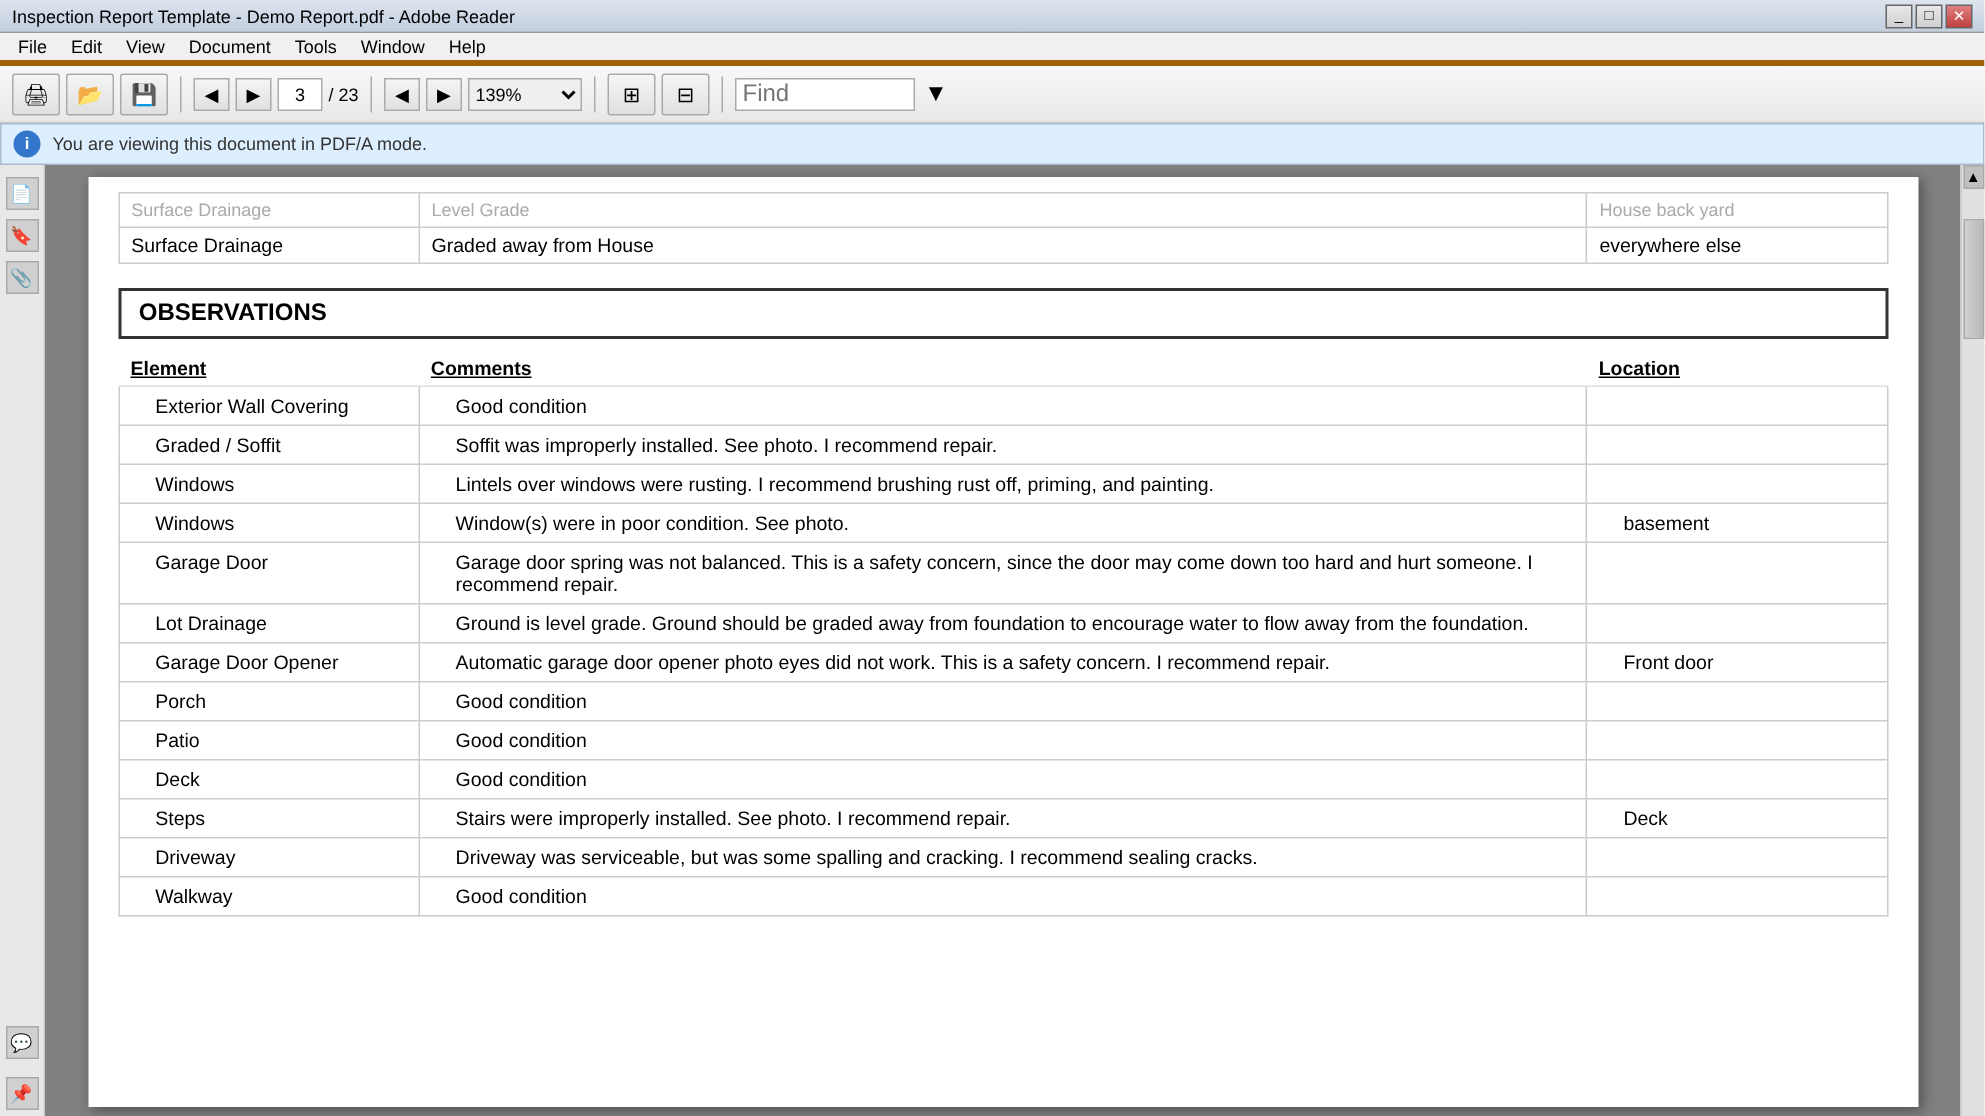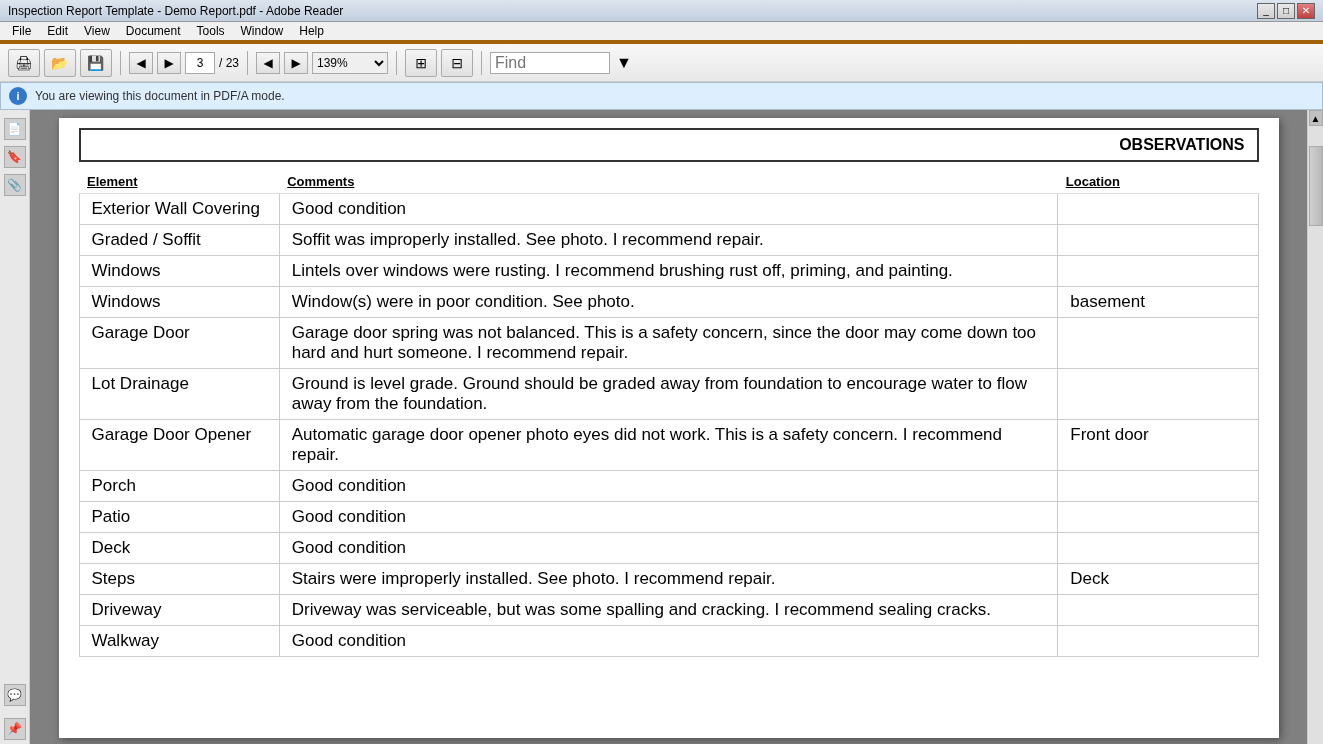--- a/index.html
+++ b/index.html
@@ -213,43 +213,42 @@
     .summary-table tr:first-child td {
       color: #999;
       font-size: 12px;
     }
 
     .observations-header {
       background: white;
       border: 2px solid #333;
       padding: 6px 12px;
       margin-bottom: 8px;
-      text-align: right;
     }
     .observations-header-text {
       font-size: 16px;
       font-weight: bold;
     }
 
     .observations-table {
       width: 100%;
       border-collapse: collapse;
     }
     .observations-table th {
       text-align: left;
       font-weight: bold;
       text-decoration: underline;
       padding: 4px 8px;
       font-size: 13px;
       border-bottom: 1px solid #ddd;
     }
     .observations-table td {
       border: 1px solid #ccc;
-      padding: 5px 12px;
-      font-size: 17px;
+      padding: 5px 24px;
+      font-size: 13px;
       vertical-align: top;
     }
     .col-element { width: 180px; }
     .col-comments { width: 700px; }
     .col-location { width: 180px; }
 
     .page-nav-btn {
       width: 24px;
       height: 22px;
       border: 1px solid #aaa;
@@ -322,20 +321,34 @@
     <div class="sidebar-icon">📄</div>
     <div class="sidebar-icon">🔖</div>
     <div class="sidebar-icon">📎</div>
     <div class="sidebar-icon" style="margin-top:auto; margin-bottom:6px;">💬</div>
     <div class="sidebar-icon" style="margin-bottom:6px;">📌</div>
   </div>
 
   <div class="pdf-area">
     <div class="pdf-page">
 
+      <table class="summary-table">
+        <tbody>
+          <tr>
+            <td class="col-element" style="color:#aaa;">Surface Drainage</td>
+            <td class="col-comments" style="color:#aaa;">Level Grade</td>
+            <td class="col-location" style="color:#aaa;">House back yard</td>
+          </tr>
+          <tr>
+            <td>Surface Drainage</td>
+            <td>Graded away from House</td>
+            <td>everywhere else</td>
+          </tr>
+        </tbody>
+      </table>
 
       <div class="observations-header">
         <span class="observations-header-text">OBSERVATIONS</span>
       </div>
 
       <table class="observations-table">
         <thead>
           <tr>
             <th class="col-element">Element</th>
             <th class="col-comments">Comments</th>

